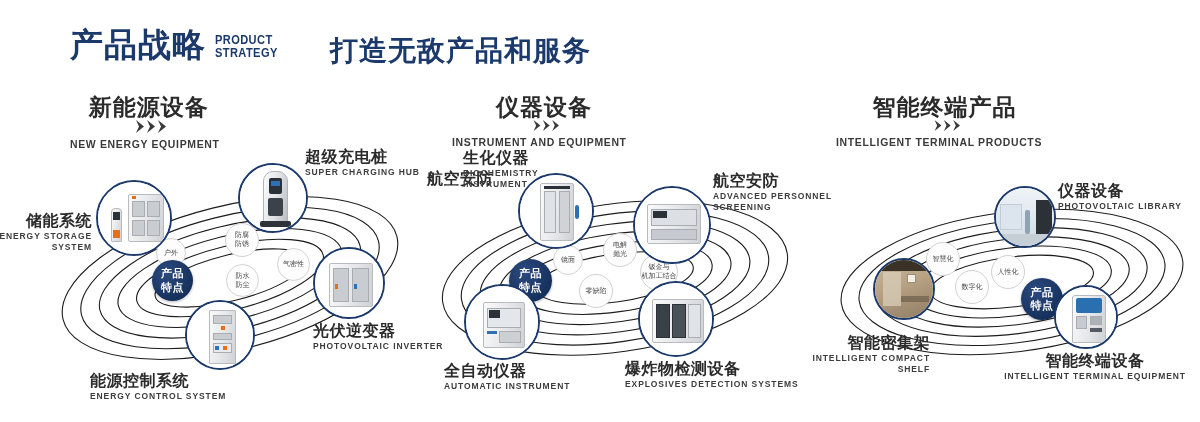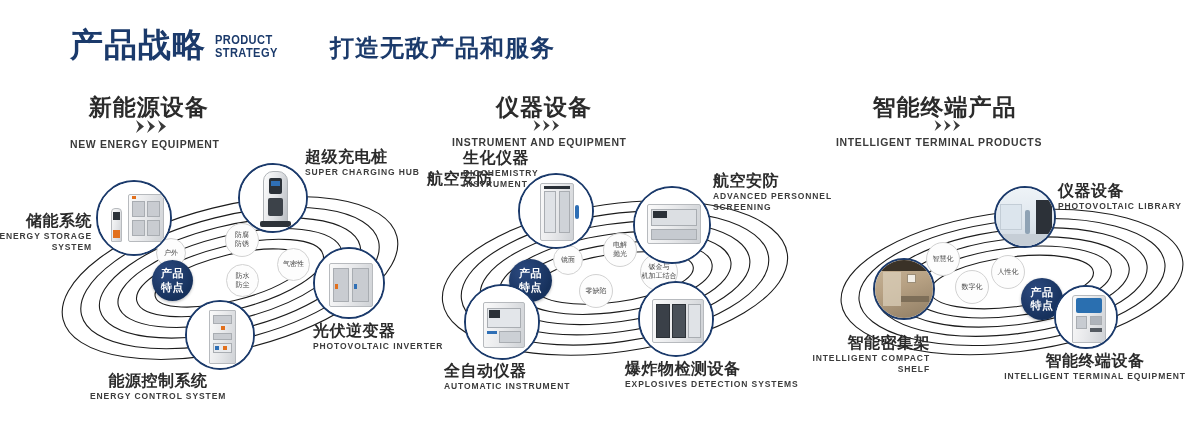--- a/index.html
+++ b/index.html
@@ -17,21 +17,21 @@
     line-height:1;font-family:"DejaVu Sans",sans-serif;text-align:center;
   }
   .brand-en{
     margin-left:9px;margin-bottom:2px;color:#1b3a6b;font-weight:bold;
     font-size:13.5px;line-height:13px;letter-spacing:0.5px;
     transform:scaleX(.82);transform-origin:left bottom;
   }
   .brand-en div{white-space:nowrap;}
   .headline{
     position:absolute;left:330px;top:34px;
-    font-size:24px;font-weight:bold;color:#1b3a6b;letter-spacing:1px;
+    font-size:28px;font-weight:bold;color:#1b3a6b;letter-spacing:1px;
     font-family:"DejaVu Sans",sans-serif;line-height:1.2;
   }
 
   
   .sec-title{position:absolute;}
   .sec-cn{
     font-size:23px;font-weight:bold;color:#2b2b2b;letter-spacing:1px;
     font-family:"DejaVu Sans",sans-serif;line-height:1.1;white-space:nowrap;
     display:flex;align-items:center;flex-direction:column;
   }
@@ -223,21 +223,21 @@
       <div class="ph" style="background:#fff;">
         <div class="dev cab" style="left:22px;top:8px;width:27px;height:54px;border-radius:1px;"></div>
         <div class="panel" style="left:26px;top:13px;width:19px;height:9px;"></div>
         <div class="orange" style="left:34px;top:24px;width:4px;height:4px;"></div>
         <div class="panel" style="left:26px;top:31px;width:19px;height:7px;"></div>
         <div class="panel" style="left:26px;top:41px;width:19px;height:10px;background:#e8eaed;"></div>
         <div class="blue" style="left:28px;top:44px;width:4px;height:4px;"></div>
         <div class="orange" style="left:36px;top:44px;width:4px;height:4px;"></div>
       </div>
     </div>
-    <div class="lab" style="left:50px;top:222px;text-align:center;">
+    <div class="lab" style="left:50px;top:222px;">
       <div class="cn">能源控制系统</div>
       <div class="en">ENERGY CONTROL SYSTEM</div>
     </div>
   </div>
 
   <div class="cluster" style="left:425px;top:150px;width:380px;height:240px;">
     <svg class="rings" width="380" height="240" viewBox="0 0 380 240">
       <g fill="none" stroke="#1c1c1c" stroke-width="1.1" transform="rotate(-8 190 128)">
         <ellipse cx="190" cy="128" rx="174" ry="74"></ellipse>
         <ellipse cx="190" cy="128" rx="155" ry="64"></ellipse>

